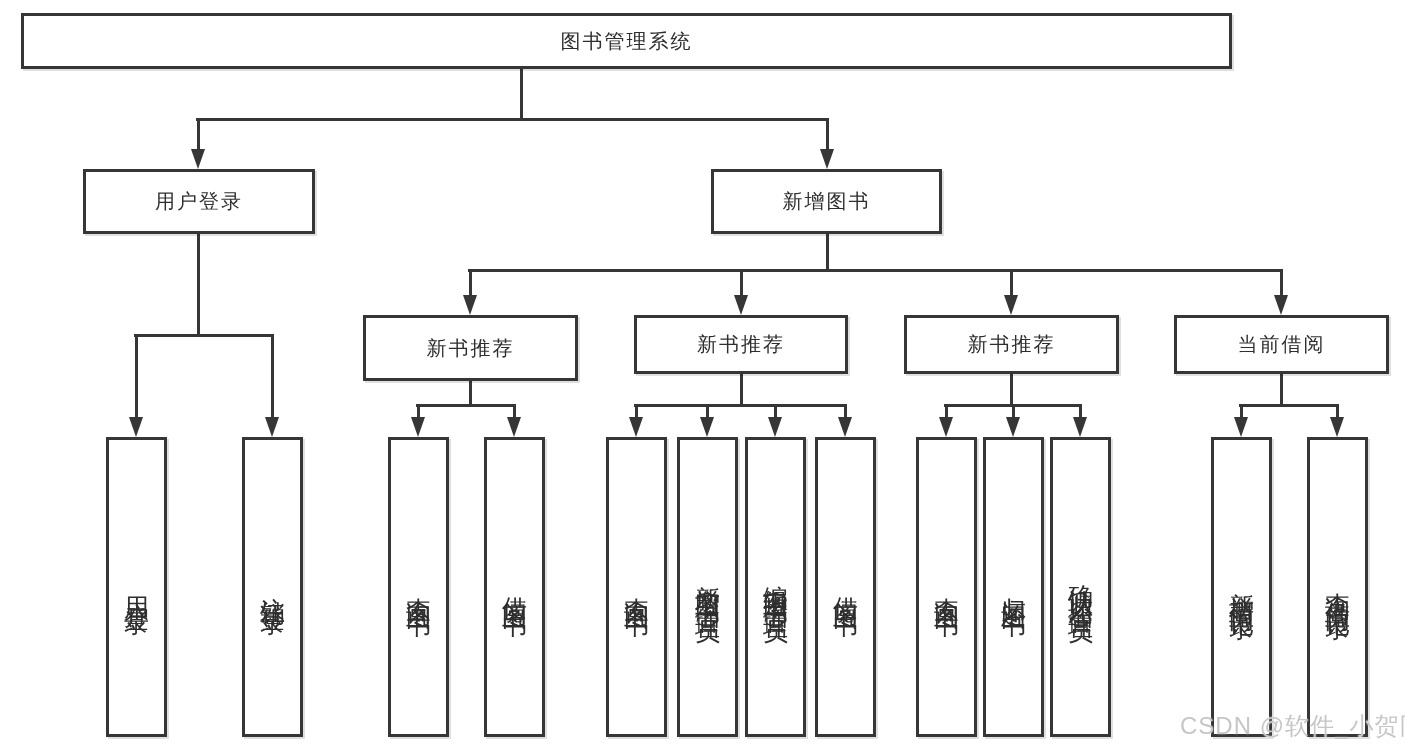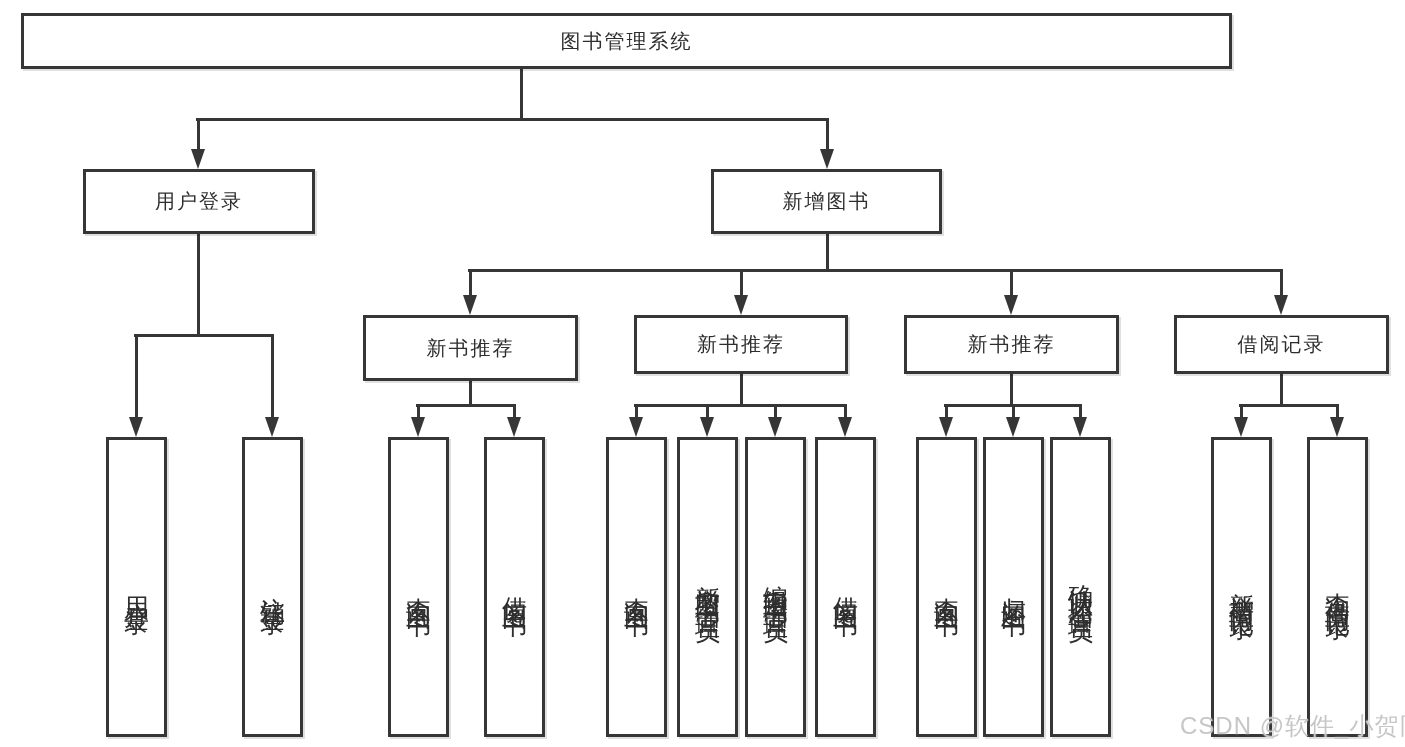--- a/index.html
+++ b/index.html
@@ -56,21 +56,21 @@
 <div class="canvas">
 
   <div class="box hnode" style="left:21px;top:13px;width:1211px;height:56px">图书管理系统</div>
 
   <div class="box hnode" style="left:83px;top:169px;width:232px;height:65px">用户登录</div>
   <div class="box hnode" style="left:711px;top:169px;width:231px;height:65px">新增图书</div>
 
   <div class="box hnode" style="left:363px;top:315px;width:215px;height:66px">新书推荐</div>
   <div class="box hnode" style="left:634px;top:315px;width:214px;height:59px">新书推荐</div>
   <div class="box hnode" style="left:904px;top:315px;width:215px;height:59px">新书推荐</div>
-  <div class="box hnode" style="left:1174px;top:315px;width:215px;height:59px">借阅记录</div>
+  <div class="box hnode" style="left:1174px;top:315px;width:215px;height:59px">当前借阅</div>
 
   <div class="box leaf" style="left:106px;top:437px;width:61px;height:300px">用户登录</div>
   <div class="box leaf" style="left:242px;top:437px;width:61px;height:300px">注销登录</div>
 
   <div class="box leaf" style="left:388px;top:437px;width:61px;height:300px">查询图书</div>
   <div class="box leaf" style="left:484px;top:437px;width:61px;height:300px">借阅图书</div>
 
   <div class="box leaf" style="left:606px;top:437px;width:61px;height:300px">查询图书</div>
   <div class="box leaf" style="left:677px;top:437px;width:61px;height:300px">新增图书（管理员）</div>
   <div class="box leaf" style="left:745px;top:437px;width:61px;height:300px">编辑图书（管理员）</div>

